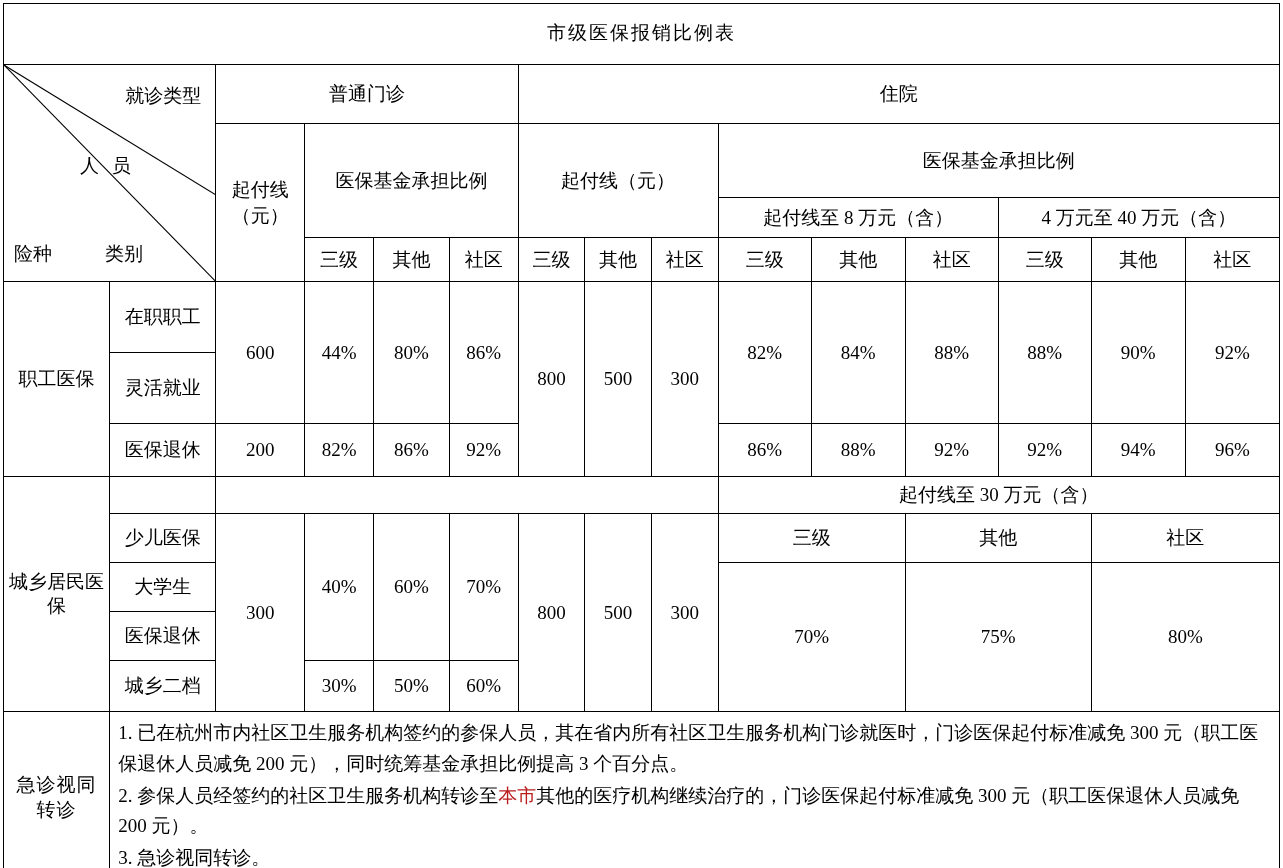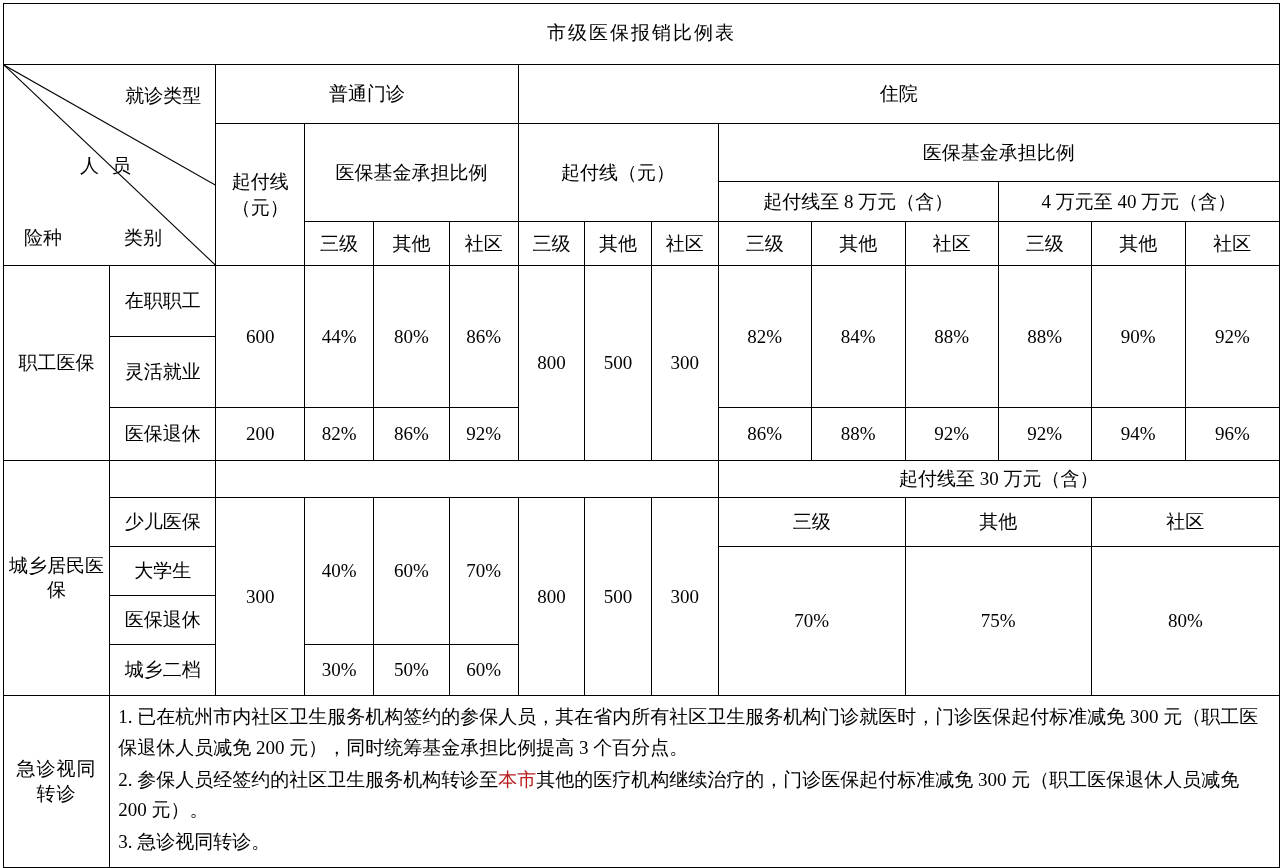--- a/index.html
+++ b/index.html
@@ -37,38 +37,38 @@
   .title-cell {
     border: 1px solid #000000 !important;
     font-size: 32px;
     font-weight: bold;
     letter-spacing: 2px;
     height: 50px;
     padding: 4px 0 6px 0 !important;
   }
   .corner {
     position: relative;
-    padding: 0 !important;
+    padding: 8px !important;
     height: 200px;
   }
   .corner .diag {
     position: absolute;
     inset: 0;
     width: 100%;
     height: 100%;
   }
   .corner .lbl {
     position: absolute;
     font-size: 19px;
     white-space: nowrap;
   }
   .corner .lbl-type { top: 18px; right: 14px; }
   .corner .lbl-person { top: 88px; left: 76px; letter-spacing: 4px; }
-  .corner .lbl-insurance { bottom: 14px; left: 20px; text-align: right; }
-  .corner .lbl-category { bottom: 14px; left: 120px; }
+  .corner .lbl-insurance { bottom: 14px; left: 10px; text-align: right; }
+  .corner .lbl-category { bottom: 14px; left: 101px; }
   .hdr { height: 40px; }
   .sub-hdr { height: 44px; }
   .tall { height: 44px; }
   .vlabel {
     font-size: 19px;
     line-height: 1.25;
   }
   .notes-label {
     font-size: 22px;
     font-weight: bold;

